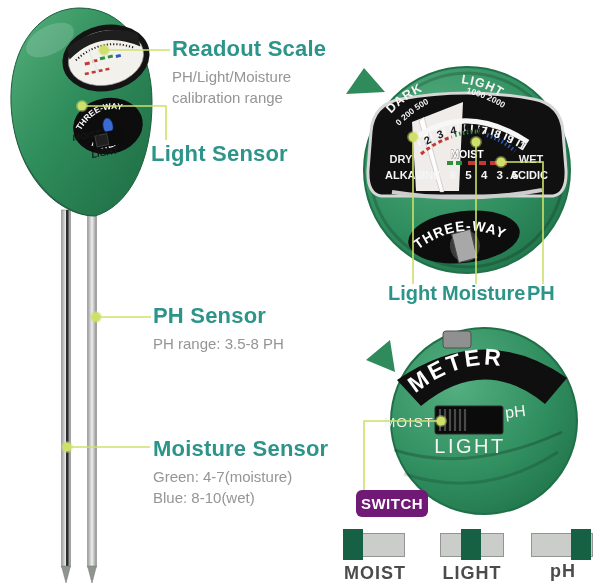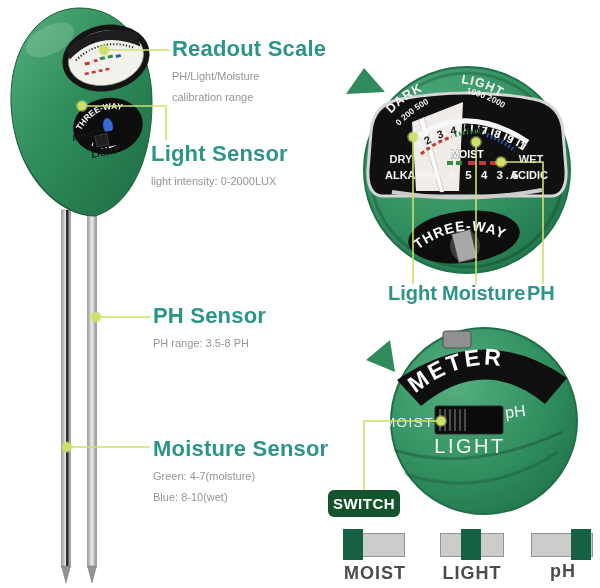--- a/index.html
+++ b/index.html
@@ -1,25 +1,25 @@
 <!DOCTYPE html>
 <html><head>
 <meta charset="utf-8">
 <style>
   html,body{margin:0;padding:0;background:#fff;}
   .canvas{position:relative;width:600px;height:588px;background:#ffffff;overflow:hidden;
           font-family:"Liberation Sans", sans-serif;}
   svg text{font-family:"Liberation Sans", sans-serif;}
   .abs{position:absolute;}
   .heading{color:#2d948a;font-weight:bold;font-size:22px;letter-spacing:.2px;}
-  .body-text{color:#959595;font-size:11px;line-height:21px;margin-top:4px;}
+  .body-text{color:#959595;font-size:15px;line-height:21px;margin-top:4px;}
   .pointer-label{color:#2d948a;font-weight:bold;font-size:20px;}
-  .switch-badge{background:#14532d;color:#fff;font-weight:bold;font-size:15px;
+  .switch-badge{background:#701a75;color:#fff;font-weight:bold;font-size:15px;
       border-radius:6px;width:72px;height:27px;display:flex;align-items:center;justify-content:center;
-      letter-spacing:.5px;}
+      letter-spacing:.5px;margin-left:28px;}
   .sw-bar{position:absolute;background:#cbcdcb;border:1px solid #929592;width:60px;height:22px;top:4px;}
   .sw-knob{position:absolute;background:#166044;width:20px;height:31px;top:0;}
   .sw-group{position:absolute;width:64px;height:56px;}
   .sw-label{position:absolute;top:34px;left:-10px;width:84px;text-align:center;
       color:#4b4b4b;font-weight:bold;font-size:18px;letter-spacing:1px;}
 </style>
 </head>
 <body>
 
 <div class="canvas">
@@ -216,21 +216,20 @@
   <div class="abs" style="left:172px;top:36px;width:220px;">
     <div class="heading">Readout Scale</div>
     <div class="body-text">
       <div>PH/Light/Moisture</div>
       <div>calibration range</div>
     </div>
   </div>
 
   <div class="abs" style="left:151px;top:141px;width:230px;">
     <div class="heading">Light Sensor</div>
-    <div class="body-text">light intensity: 0-2000LUX</div>
   </div>
 
   <div class="abs" style="left:153px;top:303px;width:230px;">
     <div class="heading">PH Sensor</div>
     <div class="body-text">PH range: 3.5-8 PH</div>
   </div>
 
   <div class="abs" style="left:153px;top:436px;width:230px;">
     <div class="heading">Moisture Sensor</div>
     <div class="body-text">

